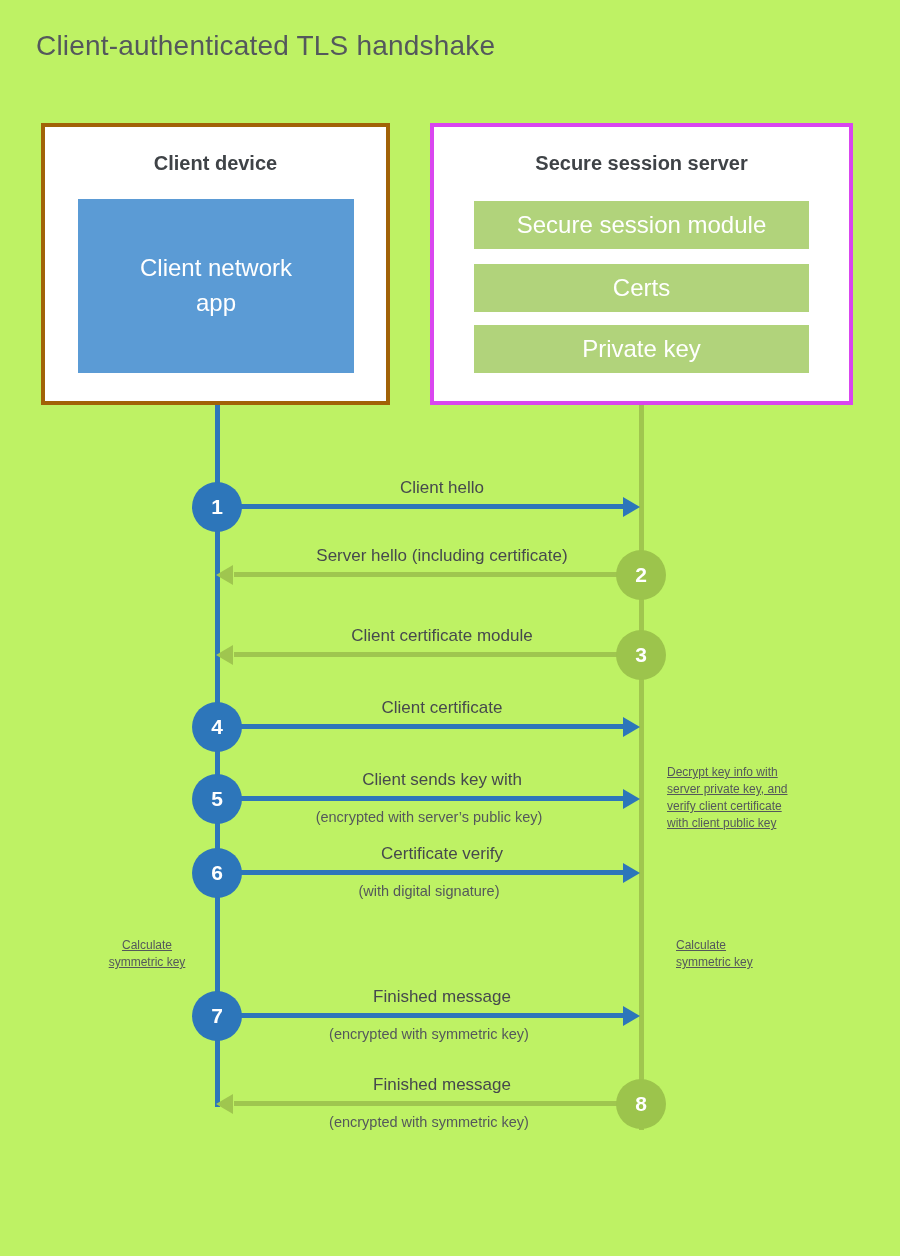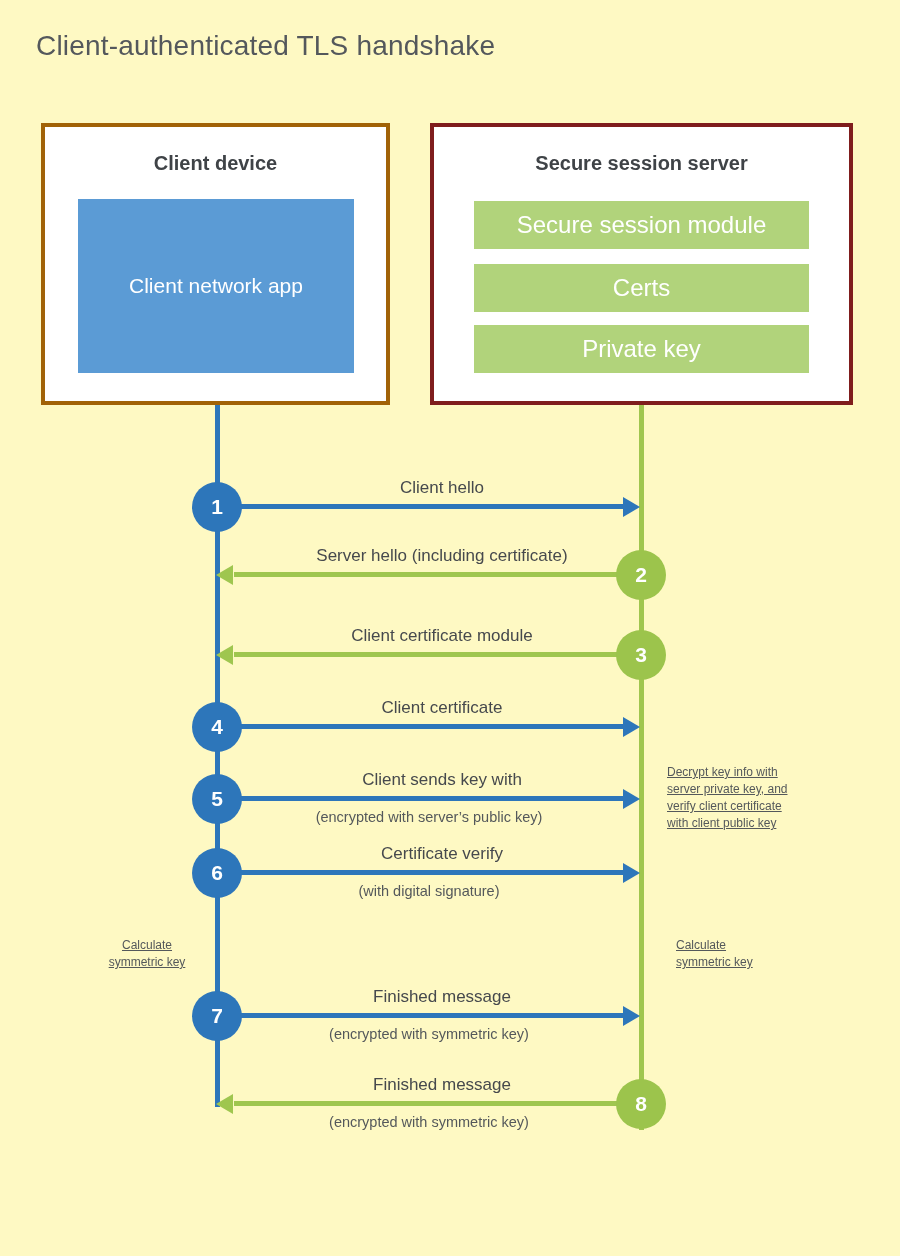--- a/index.html
+++ b/index.html
@@ -5,21 +5,21 @@
   * { margin: 0; padding: 0; box-sizing: border-box; }
   html, body { background: #ffffff; }
   body {
     font-family: "Liberation Sans", "DejaVu Sans", sans-serif;
     width: 900px;
   }
   .canvas {
     position: relative;
     width: 900px;
     height: 1256px;
-    background: #fef9c3;
+    background: #bef264;
     overflow: hidden;
     padding-left: 32px;
   }
 
   
   .page-title {
     position: absolute;
     left: 36px;
     top: 30px;
     font-size: 28px;
@@ -36,21 +36,21 @@
     background: #ffffff;
   }
   .entity-box.client {
     left: 41px;
     width: 349px;
     border: 4px solid #a16207;
   }
   .entity-box.server {
     left: 430px;
     width: 423px;
-    border: 4px solid #7f1d1d;
+    border: 4px solid #d946ef;
   }
   .entity-heading {
     position: absolute;
     top: 25px;
     left: 0;
     width: 100%;
     text-align: center;
     font-size: 20px;
     font-weight: 700;
     color: #3f4347;
@@ -64,21 +64,21 @@
     background: #5b9bd5;
     display: flex;
     align-items: center;
     justify-content: center;
     text-align: center;
   }
   .app-box span {
     display: inline-block;
     width: 190px;
     color: #ffffff;
-    font-size: 21px;
+    font-size: 24px;
     line-height: 1.45;
   }
   .server-bar {
     position: absolute;
     left: 40px;
     width: 335px;
     height: 48px;
     background: #b1d37b;
     color: #ffffff;
     font-size: 24px;

